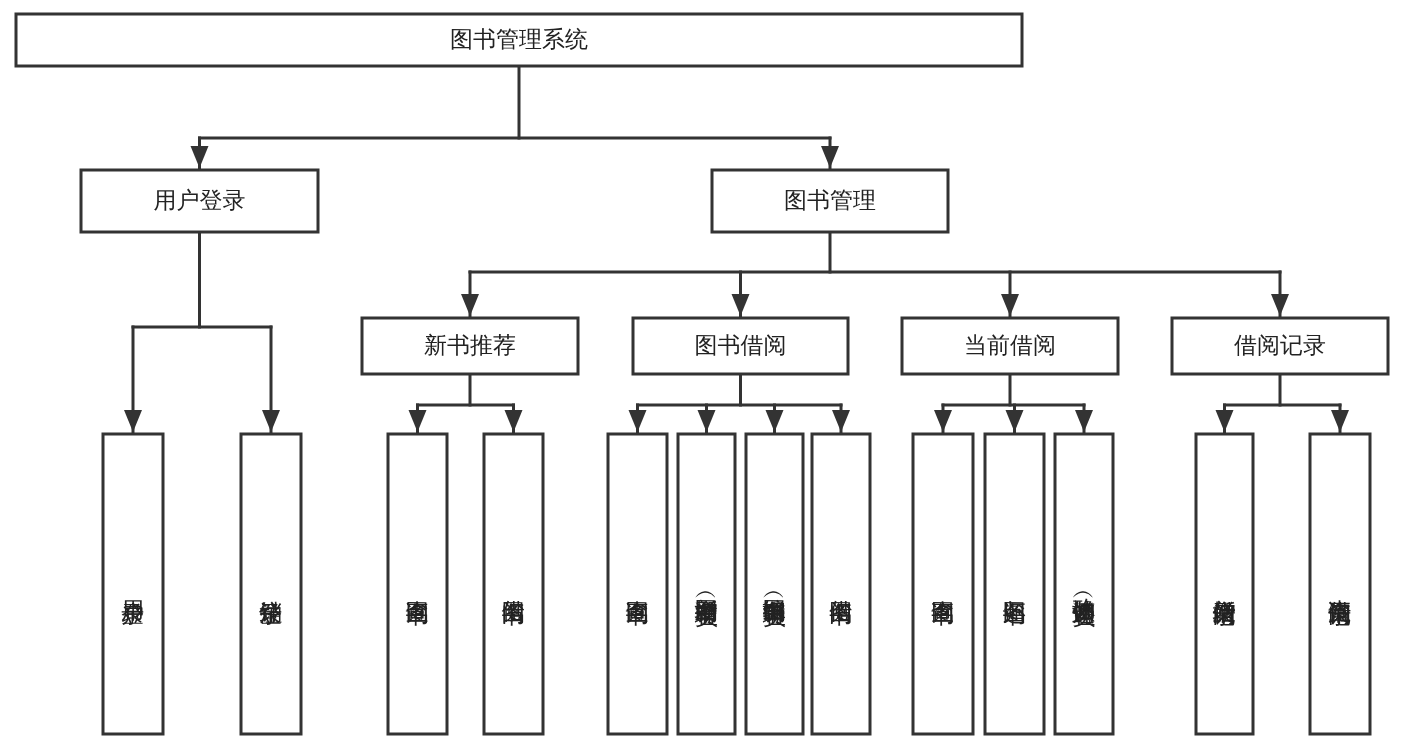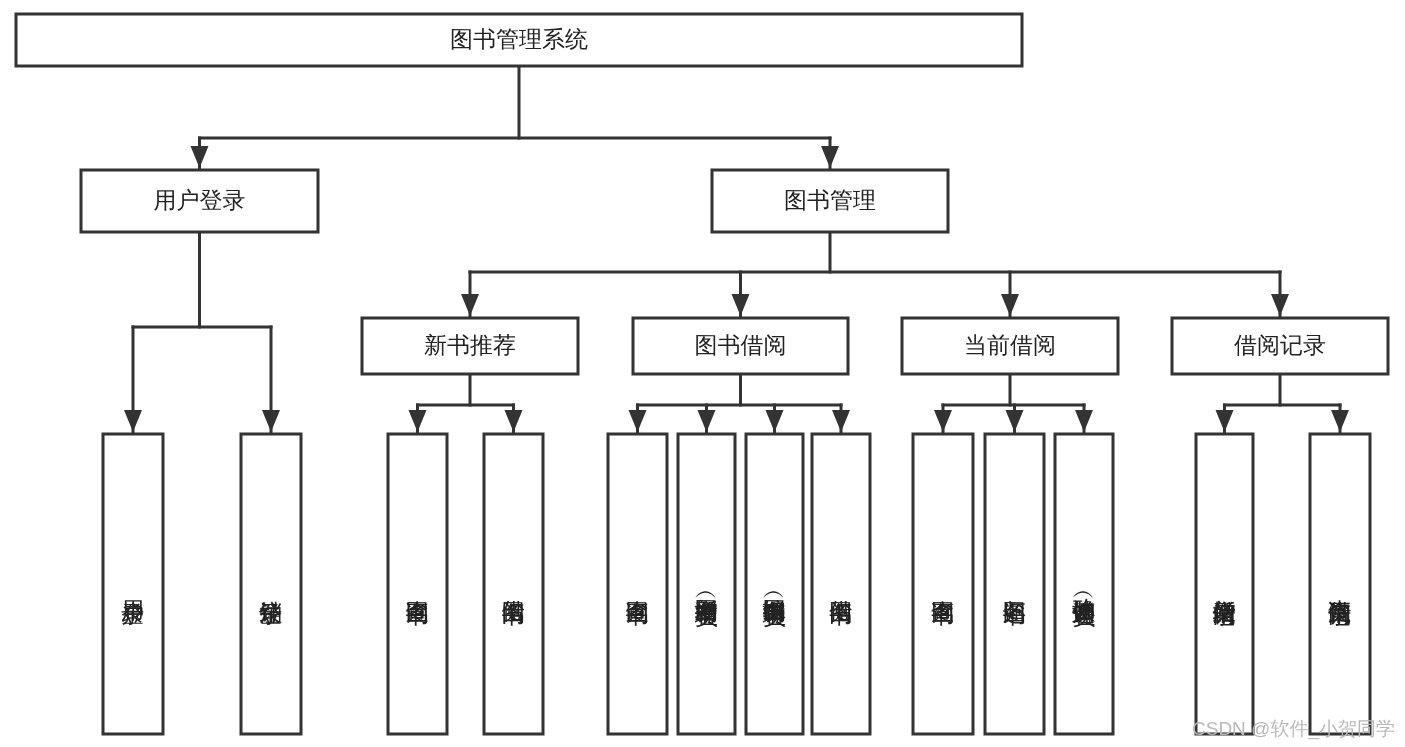--- a/index.html
+++ b/index.html
@@ -199,14 +199,13 @@
       <div class="node-label-v" style="left: 1055px; top: 434px; width: 58px; height: 300px;">
         <span>确认归还（管理员）</span>
       </div>
       <div class="node-label-v" style="left: 1196px; top: 434px; width: 57px; height: 300px;">
         <span>新增借阅记录</span>
       </div>
       <div class="node-label-v" style="left: 1310px; top: 434px; width: 60px; height: 300px;">
         <span>查询借阅记录</span>
       </div>
     </div>
-  <div class="watermark" style="left: 1192px; top: 716px;">CSDN @软件_小贺同学</div>
 </div>
 
 </body></html>

